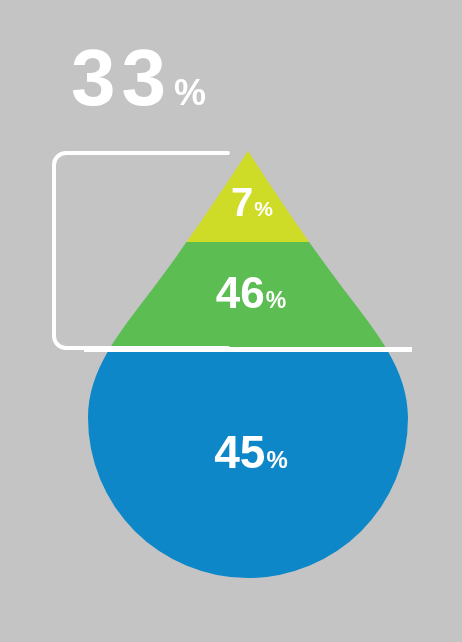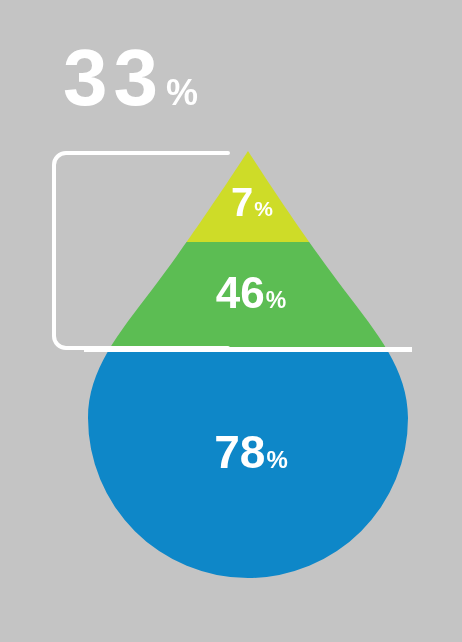--- a/index.html
+++ b/index.html
@@ -117,33 +117,33 @@
     <rect x="84" y="347" width="328" height="5" fill="#ffffff"></rect>
 
     <path d="M 228 153
              L 66 153
              A 12 12 0 0 0 54 165
              L 54 336
              A 12 12 0 0 0 66 348
              L 228 348" fill="none" stroke="#ffffff" stroke-width="4" stroke-linecap="round" stroke-linejoin="round"></path>
   </svg>
 
-  <div class="headline" style="color: rgb(255, 255, 255);">
+  <div class="headline" style="color: rgb(255, 255, 255); margin-left: 8px;">
     <span class="num">33</span>
     <span class="pct">%</span>
   </div>
 
   <div class="seg-label" id="label-top">
     <span class="num">7</span>
     <span class="pct">%</span>
   </div>
 
   <div class="seg-label" id="label-middle">
     <span class="num">46</span>
     <span class="pct">%</span>
   </div>
 
   <div class="seg-label" id="label-bottom">
-    <span class="num">78</span>
+    <span class="num">45</span>
     <span class="pct">%</span>
   </div>
 
 </div>
 
 </body></html>

